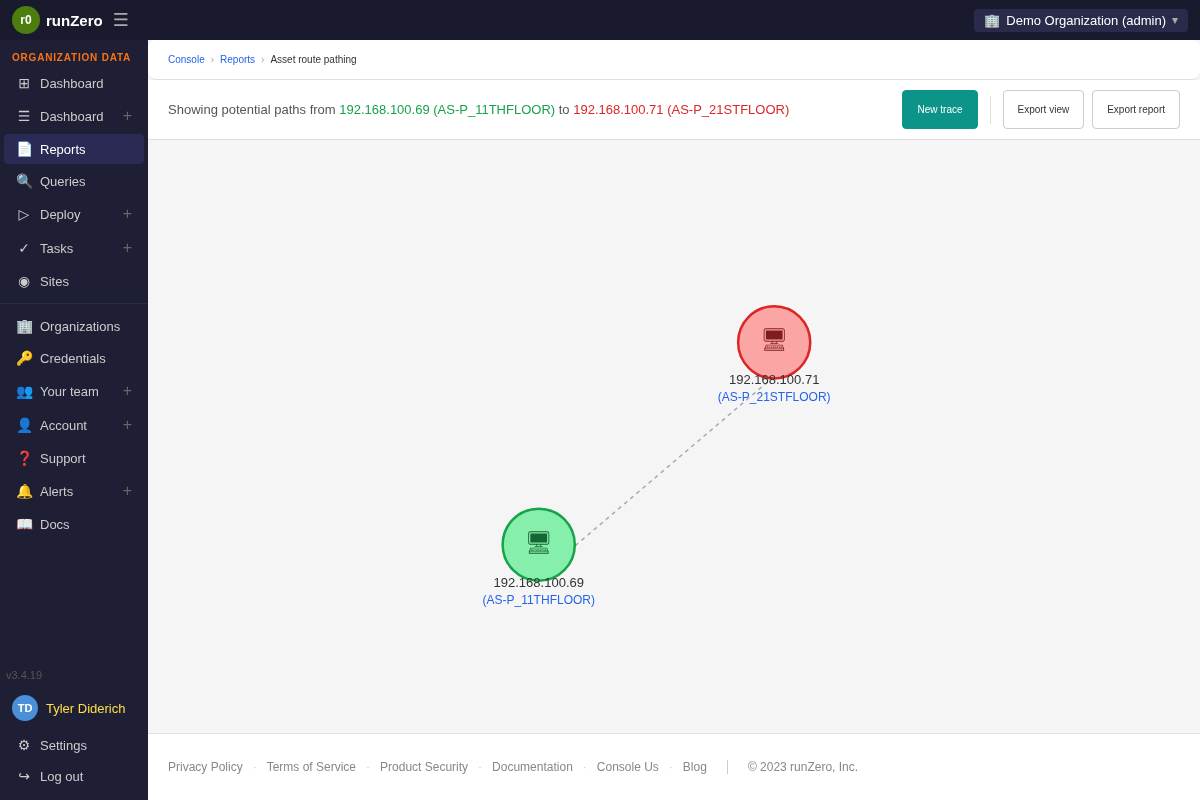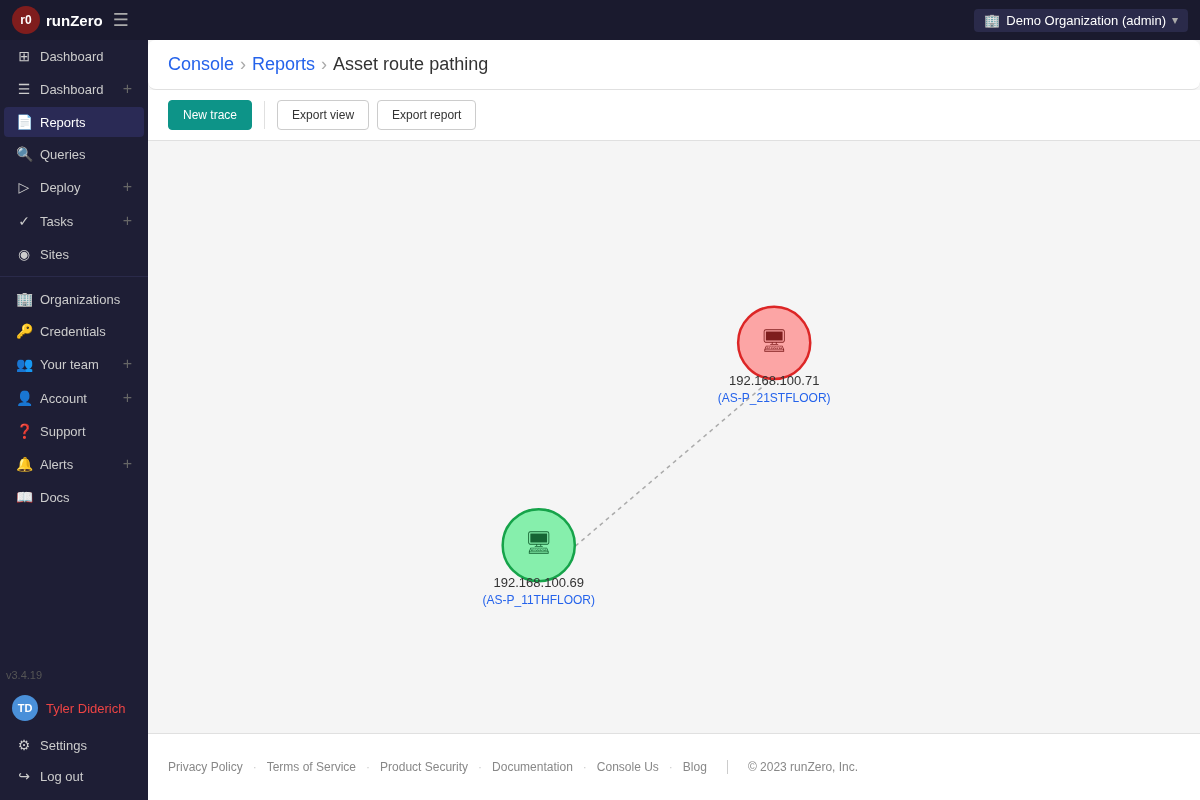--- a/index.html
+++ b/index.html
@@ -10,21 +10,21 @@
       background: #1a1a2e;
       height: 40px;
       display: flex;
       align-items: center;
       justify-content: space-between;
       padding: 0 12px;
       flex-shrink: 0;
     }
     .topnav-left { display: flex; align-items: center; gap: 10px; }
     .logo { display: flex; align-items: center; gap: 6px; color: white; font-weight: 600; font-size: 15px; }
-    .logo-icon { width: 28px; height: 28px; background: #7f1d1d; border-radius: 50%; display: flex; align-items: center; justify-content: center; color: white; font-weight: bold; font-size: 12px; }
+    .logo-icon { width: 28px; height: 28px; background: #4d7c0f; border-radius: 50%; display: flex; align-items: center; justify-content: center; color: white; font-weight: bold; font-size: 12px; }
     .hamburger { color: #aaa; cursor: pointer; font-size: 18px; }
     .org-selector {
       display: flex; align-items: center; gap: 6px;
       background: #2a2a4a; color: white; padding: 4px 10px; border-radius: 4px; font-size: 13px; cursor: pointer;
     }
     .org-selector-icon { color: #aaa; font-size: 12px; }
 
     
     .layout { display: flex; flex: 1; overflow: hidden; }
 
@@ -50,51 +50,51 @@
     }
     .sidebar-item.active { background: #2a2a55; color: white; }
     .sidebar-item-left { display: flex; align-items: center; gap: 8px; }
     .sidebar-icon { font-size: 14px; width: 16px; text-align: center; }
     .sidebar-plus { color: #666; font-size: 16px; }
     .sidebar-divider { border: none; border-top: 1px solid #2a2a4a; margin: 6px 0; }
     .sidebar-bottom { margin-top: auto; padding-bottom: 8px; }
     .sidebar-version { color: #555; font-size: 11px; padding: 6px; }
     .user-item { display: flex; align-items: center; gap: 8px; padding: 8px 12px; cursor: pointer; }
     .user-avatar { width: 26px; height: 26px; background: #4a90d9; border-radius: 50%; display: flex; align-items: center; justify-content: center; color: white; font-size: 11px; font-weight: bold; }
-    .user-name { color: #ef4444; font-size: 13px; }
+    .user-name { color: #fde047; font-size: 13px; }
 
     
     .main { flex: 1; display: flex; flex-direction: column; background: #f5f5f5; overflow: hidden; }
 
     
     .breadcrumb {
       background: white; border-bottom: 1px solid #e0e0e0;
       padding: 14px 20px; display: flex; align-items: center; gap: 6px;
-      font-size: 18px; color: #555; flex-shrink: 0; border-radius: 8px;
+      font-size: 10px; color: #555; flex-shrink: 0; border-radius: 8px;
     }
     .breadcrumb-sep { color: #aaa; }
     .breadcrumb-link { color: #2563eb; cursor: pointer; }
     .breadcrumb-current { color: #333; }
 
     
     .content { flex: 1; overflow: hidden; display: flex; flex-direction: column; }
 
     
     .toolbar {
       background: white; border-bottom: 1px solid #e0e0e0;
       padding: 10px 20px; display: flex; align-items: center; justify-content: space-between;
       flex-shrink: 0;
     }
     .toolbar-info { font-size: 13px; color: #555; }
     .toolbar-info .addr-green { color: #16a34a; font-weight: 500; }
     .toolbar-info .addr-red { color: #dc2626; font-weight: 500; }
     .toolbar-buttons { display: flex; align-items: center; gap: 8px; }
     .btn {
-      padding: 7px 14px; border: 1px solid #ccc; border-radius: 4px;
-      cursor: pointer; font-size: 12px; background: white; color: #333;
+      padding: 13px 14px; border: 1px solid #ccc; border-radius: 4px;
+      cursor: pointer; font-size: 10px; background: white; color: #333;
     }
     .btn-teal { background: #0d9488; color: white; border-color: #0d9488; }
     .btn-divider { width: 1px; height: 28px; background: #e0e0e0; margin: 0 4px; }
 
     
     .graph-area { flex: 1; position: relative; background: #f5f5f5; overflow: hidden; }
     .graph-svg { width: 100%; height: 100%; }
     .edge-line { stroke: #aaa; stroke-width: 1.5; stroke-dasharray: 4,4; }
 
     
@@ -122,20 +122,21 @@
   <div class="org-selector">
     <span>🏢</span>
     <span>Demo Organization (admin)</span>
     <span class="org-selector-icon">▾</span>
   </div>
 </div>
 
 <div class="layout">
 
   <div class="sidebar">
+    <div class="sidebar-section-label">ORGANIZATION DATA</div>
 
     <div class="sidebar-item">
       <div class="sidebar-item-left">
         <span class="sidebar-icon">⊞</span>
         <span>Dashboard</span>
       </div>
     </div>
     <div class="sidebar-item">
       <div class="sidebar-item-left">
         <span class="sidebar-icon">☰</span>
@@ -254,20 +255,26 @@
       <span class="breadcrumb-link">Console</span>
       <span class="breadcrumb-sep">›</span>
       <span class="breadcrumb-link">Reports</span>
       <span class="breadcrumb-sep">›</span>
       <span class="breadcrumb-current">Asset route pathing</span>
     </div>
 
     <div class="content">
 
       <div class="toolbar">
+        <div class="toolbar-info">
+          <span>Showing potential paths from</span>
+          <span class="addr-green"> 192.168.100.69 (AS-P_11THFLOOR)</span>
+          <span>to</span>
+          <span class="addr-red">192.168.100.71 (AS-P_21STFLOOR)</span>
+        </div>
         <div class="toolbar-buttons">
           <button class="btn btn-teal">New trace</button>
           <div class="btn-divider"></div>
           <button class="btn">Export view</button>
           <button class="btn">Export report</button>
         </div>
       </div>
 
       <div class="graph-area">
         <svg class="graph-svg" viewBox="0 0 1050 560" preserveAspectRatio="xMidYMid meet">

